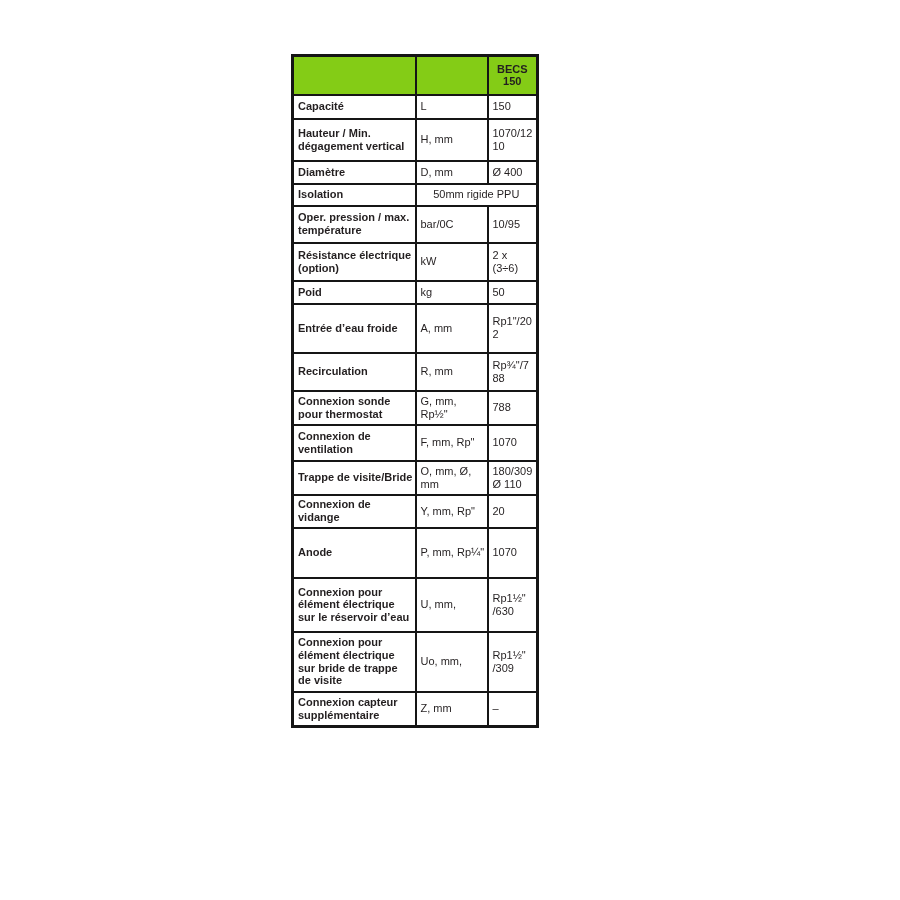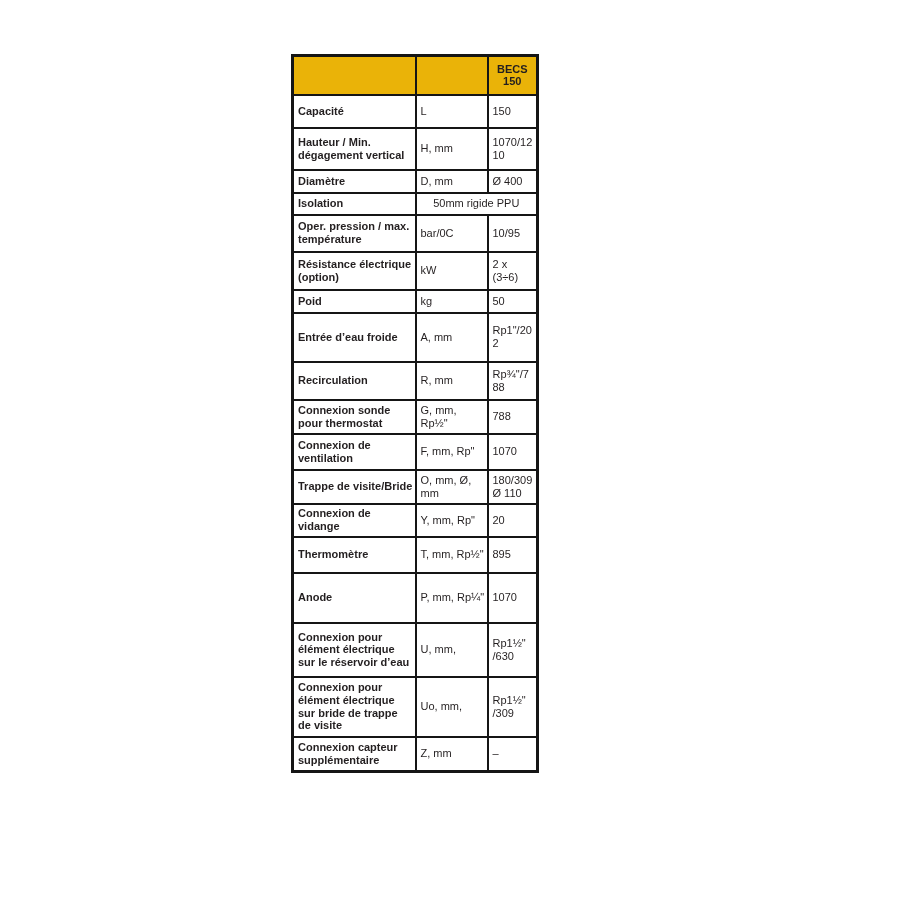--- a/index.html
+++ b/index.html
@@ -27,21 +27,21 @@
     border: 2px solid #151515;
     font-size: 11px;
     line-height: 1.15;
     vertical-align: middle;
     padding: 1px 2px 1px 4px;
     overflow-wrap: break-word;
     word-wrap: break-word;
     box-sizing: border-box;
   }
   .spec-table th {
-    background: #eab308;
+    background: #84cc16;
     font-weight: bold;
     text-align: center;
     padding: 1px 2px;
   }
   td.label {
     font-weight: bold;
   }
   td.unit, td.value {
     font-weight: normal;
   }
@@ -60,21 +60,21 @@
     <col style="width:50px">
   </colgroup>
   <thead>
     <tr style="height:39px">
       <th></th>
       <th></th>
       <th>BECS 150</th>
     </tr>
   </thead>
   <tbody>
-    <tr style="height:33px">
+    <tr style="height:24px">
       <td class="label">Capacité</td>
       <td class="unit">L</td>
       <td class="value">150</td>
     </tr>
     <tr style="height:42px">
       <td class="label">Hauteur / Min. dégagement vertical</td>
       <td class="unit">H, mm</td>
       <td class="value">1070/1210</td>
     </tr>
     <tr style="height:23px">
@@ -124,25 +124,20 @@
     <tr style="height:34px">
       <td class="label">Trappe de visite/Bride</td>
       <td class="unit">O, mm, Ø, mm</td>
       <td class="value">180/309 Ø 110</td>
     </tr>
     <tr style="height:33px">
       <td class="label">Connexion de vidange</td>
       <td class="unit">Y, mm, Rp"</td>
       <td class="value">20</td>
     </tr>
-    <tr style="height:36px">
-      <td class="label">Thermomètre</td>
-      <td class="unit">T, mm, Rp½"</td>
-      <td class="value">895</td>
-    </tr>
     <tr style="height:50px">
       <td class="label">Anode</td>
       <td class="unit">P, mm, Rp¼"</td>
       <td class="value">1070</td>
     </tr>
     <tr style="height:54px">
       <td class="label">Connexion pour élément électrique sur le réservoir d’eau</td>
       <td class="unit">U, mm,</td>
       <td class="value">Rp1½" /630</td>
     </tr>

